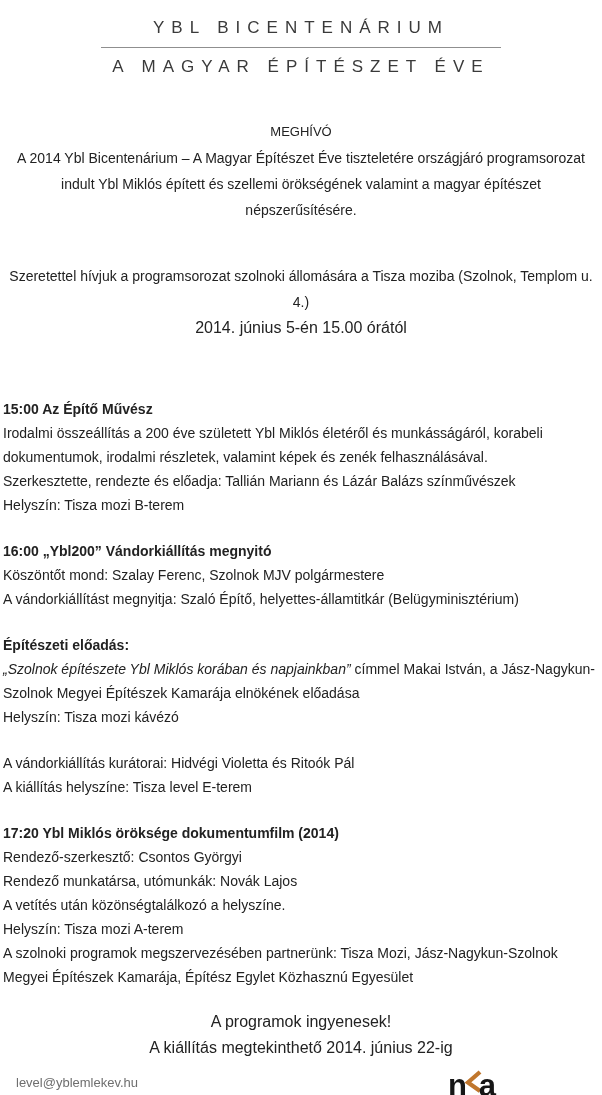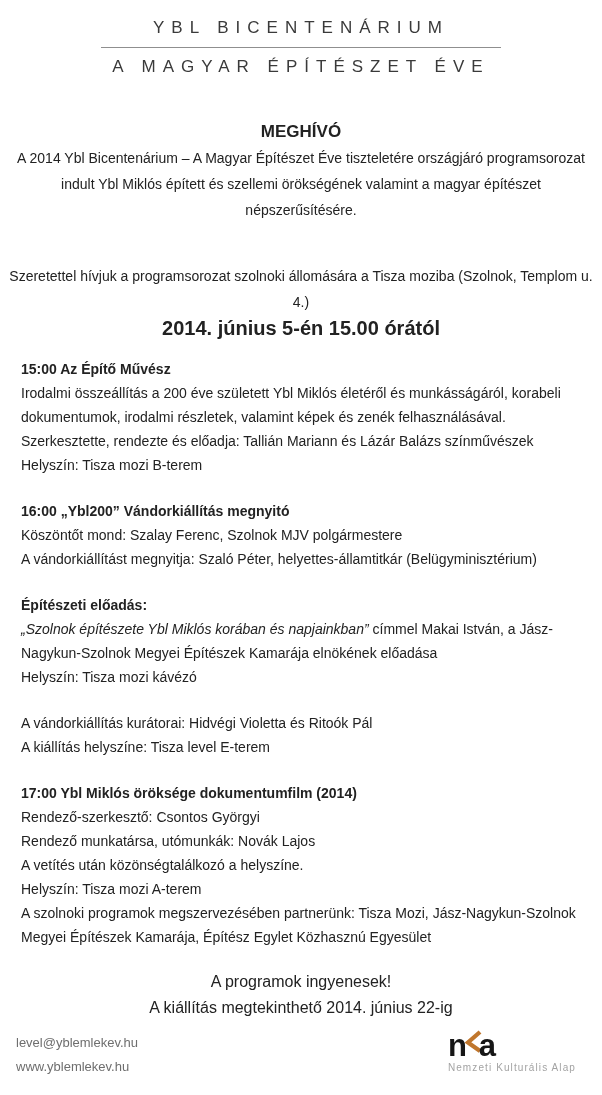--- a/index.html
+++ b/index.html
@@ -15,27 +15,27 @@
   }
   .page { width: 602px; height: 803px; position: relative; border-radius: 29px; }
 
   
   .masthead { padding-top: 18px; text-align: center; color: #3a3a3a; }
   .m-line { font-size: 17px; letter-spacing: 7px; line-height: 20px; white-space: nowrap; }
   .rule { width: 400px; height: 0; border-top: 1px solid #8f8f8f; margin: 9px auto; }
 
   
   .invite { margin-top: 42px; text-align: center; }
-  .invite-title { font-weight: bold; font-size: 17px; line-height: 26px; }
+  .invite-title { font-weight: normal; font-size: 13px; line-height: 26px; }
   .cpara { font-size: 14px; line-height: 26px; max-width: 588px; margin: 0 auto; }
   .venue { margin-top: 40px; text-align: center; }
-  .date-line { font-weight: bold; font-size: 20px; line-height: 26px; margin: 0; }
+  .date-line { font-weight: normal; font-size: 16px; line-height: 26px; margin: 0; }
 
   
-  .programs { margin-top: 16px; padding: 0 21px; }
+  .programs { margin-top: 56px; padding: 0 3px; }
   .programs p { margin: 0; line-height: 24px; font-size: 14px; }
   .sec { margin-bottom: 22px; }
   .sec:last-child { margin-bottom: 0; }
   .hd { font-weight: bold; }
   .it { font-style: italic; }
 
   
   .closing { margin-top: 20px; text-align: center; }
   .closing p { margin: 0; font-weight: normal; font-size: 16px; line-height: 26px; }
 
@@ -87,36 +87,36 @@
     <div class="sec">
       <p class="hd">15:00 Az Építő Művész</p>
       <p>Irodalmi összeállítás a 200 éve született Ybl Miklós életéről és munkásságáról, korabeli dokumentumok, irodalmi részletek, valamint képek és zenék felhasználásával.</p>
       <p>Szerkesztette, rendezte és előadja: Tallián Mariann és Lázár Balázs színművészek</p>
       <p>Helyszín: Tisza mozi B-terem</p>
     </div>
 
     <div class="sec">
       <p class="hd">16:00 „Ybl200” Vándorkiállítás megnyitó</p>
       <p>Köszöntőt mond: Szalay Ferenc, Szolnok MJV polgármestere</p>
-      <p>A vándorkiállítást megnyitja: Szaló Péter, helyettes-államtitkár (Belügyminisztérium)</p>
+      <p>A vándorkiállítást megnyitja: Szaló Építő, helyettes-államtitkár (Belügyminisztérium)</p>
     </div>
 
     <div class="sec">
       <p class="hd">Építészeti előadás:</p>
       <p><span class="it">„Szolnok építészete Ybl Miklós korában és napjainkban”</span><span> címmel Makai István, a Jász-Nagykun-Szolnok Megyei Építészek Kamarája elnökének előadása</span></p>
       <p>Helyszín: Tisza mozi kávézó</p>
     </div>
 
     <div class="sec">
       <p>A vándorkiállítás kurátorai: Hidvégi Violetta és Ritoók Pál</p>
       <p>A kiállítás helyszíne: Tisza level E-terem</p>
     </div>
 
     <div class="sec">
-      <p class="hd">17:00 Ybl Miklós öröksége dokumentumfilm (2014)</p>
+      <p class="hd">17:20 Ybl Miklós öröksége dokumentumfilm (2014)</p>
       <p>Rendező-szerkesztő: Csontos Györgyi</p>
       <p>Rendező munkatársa, utómunkák: Novák Lajos</p>
       <p>A vetítés után közönségtalálkozó a helyszíne.</p>
       <p>Helyszín: Tisza mozi A-terem</p>
       <p>A szolnoki programok megszervezésében partnerünk: Tisza Mozi, Jász-Nagykun-Szolnok Megyei Építészek Kamarája, Építész Egylet Közhasznú Egyesület</p>
     </div>
 
   </section>
 
   <section class="closing">

